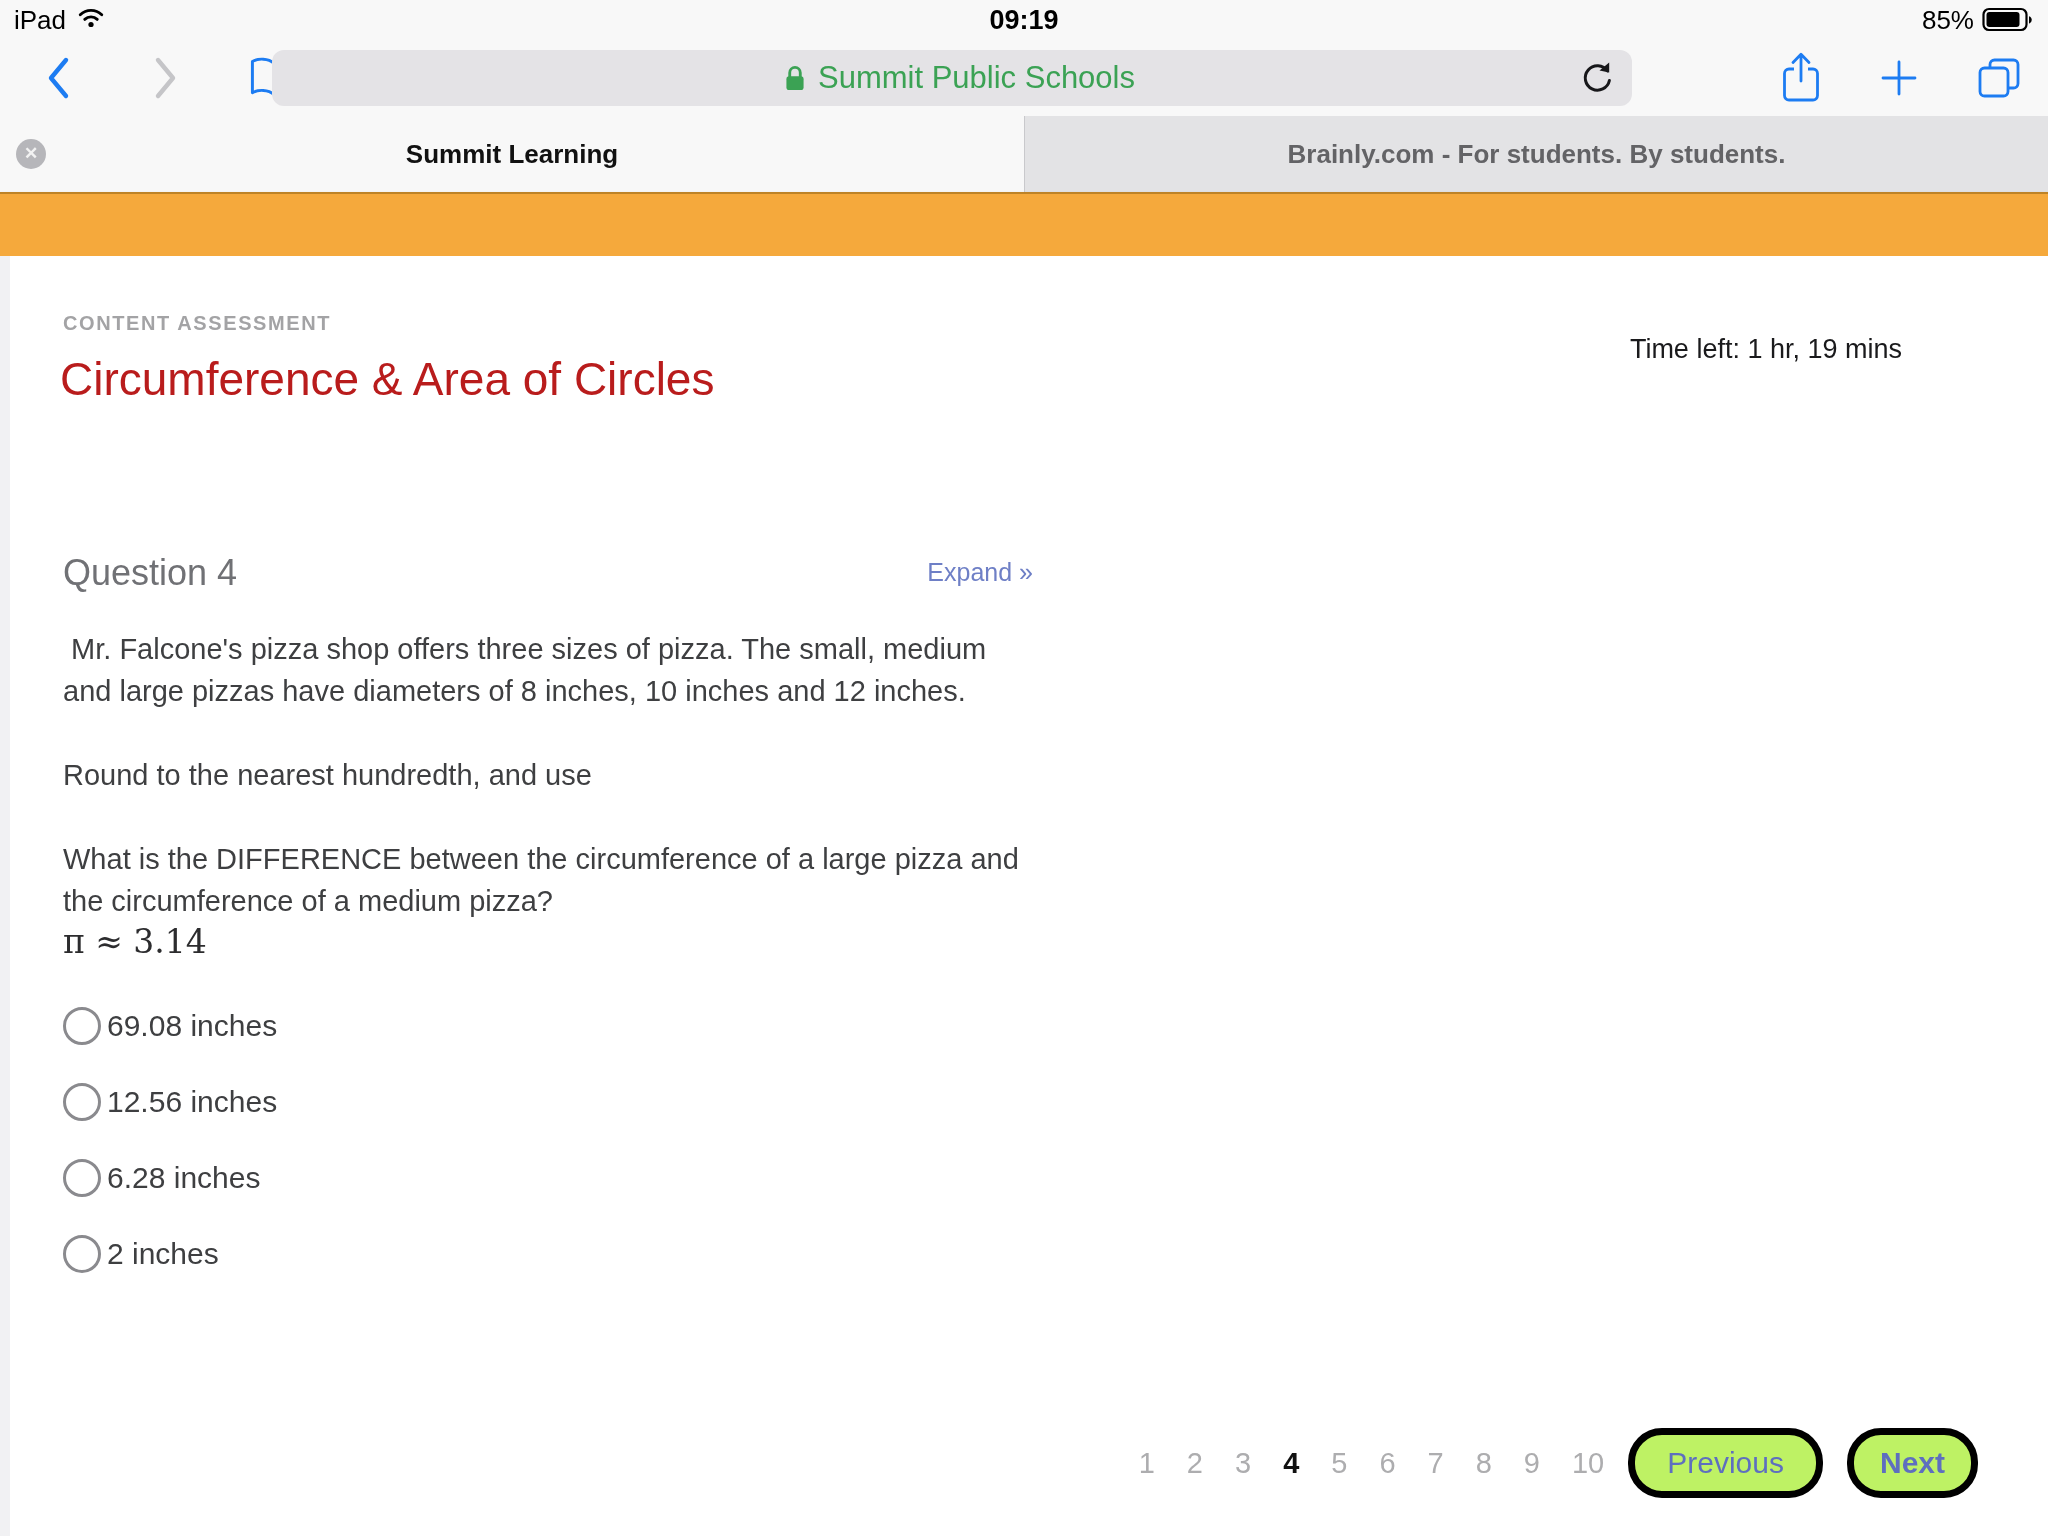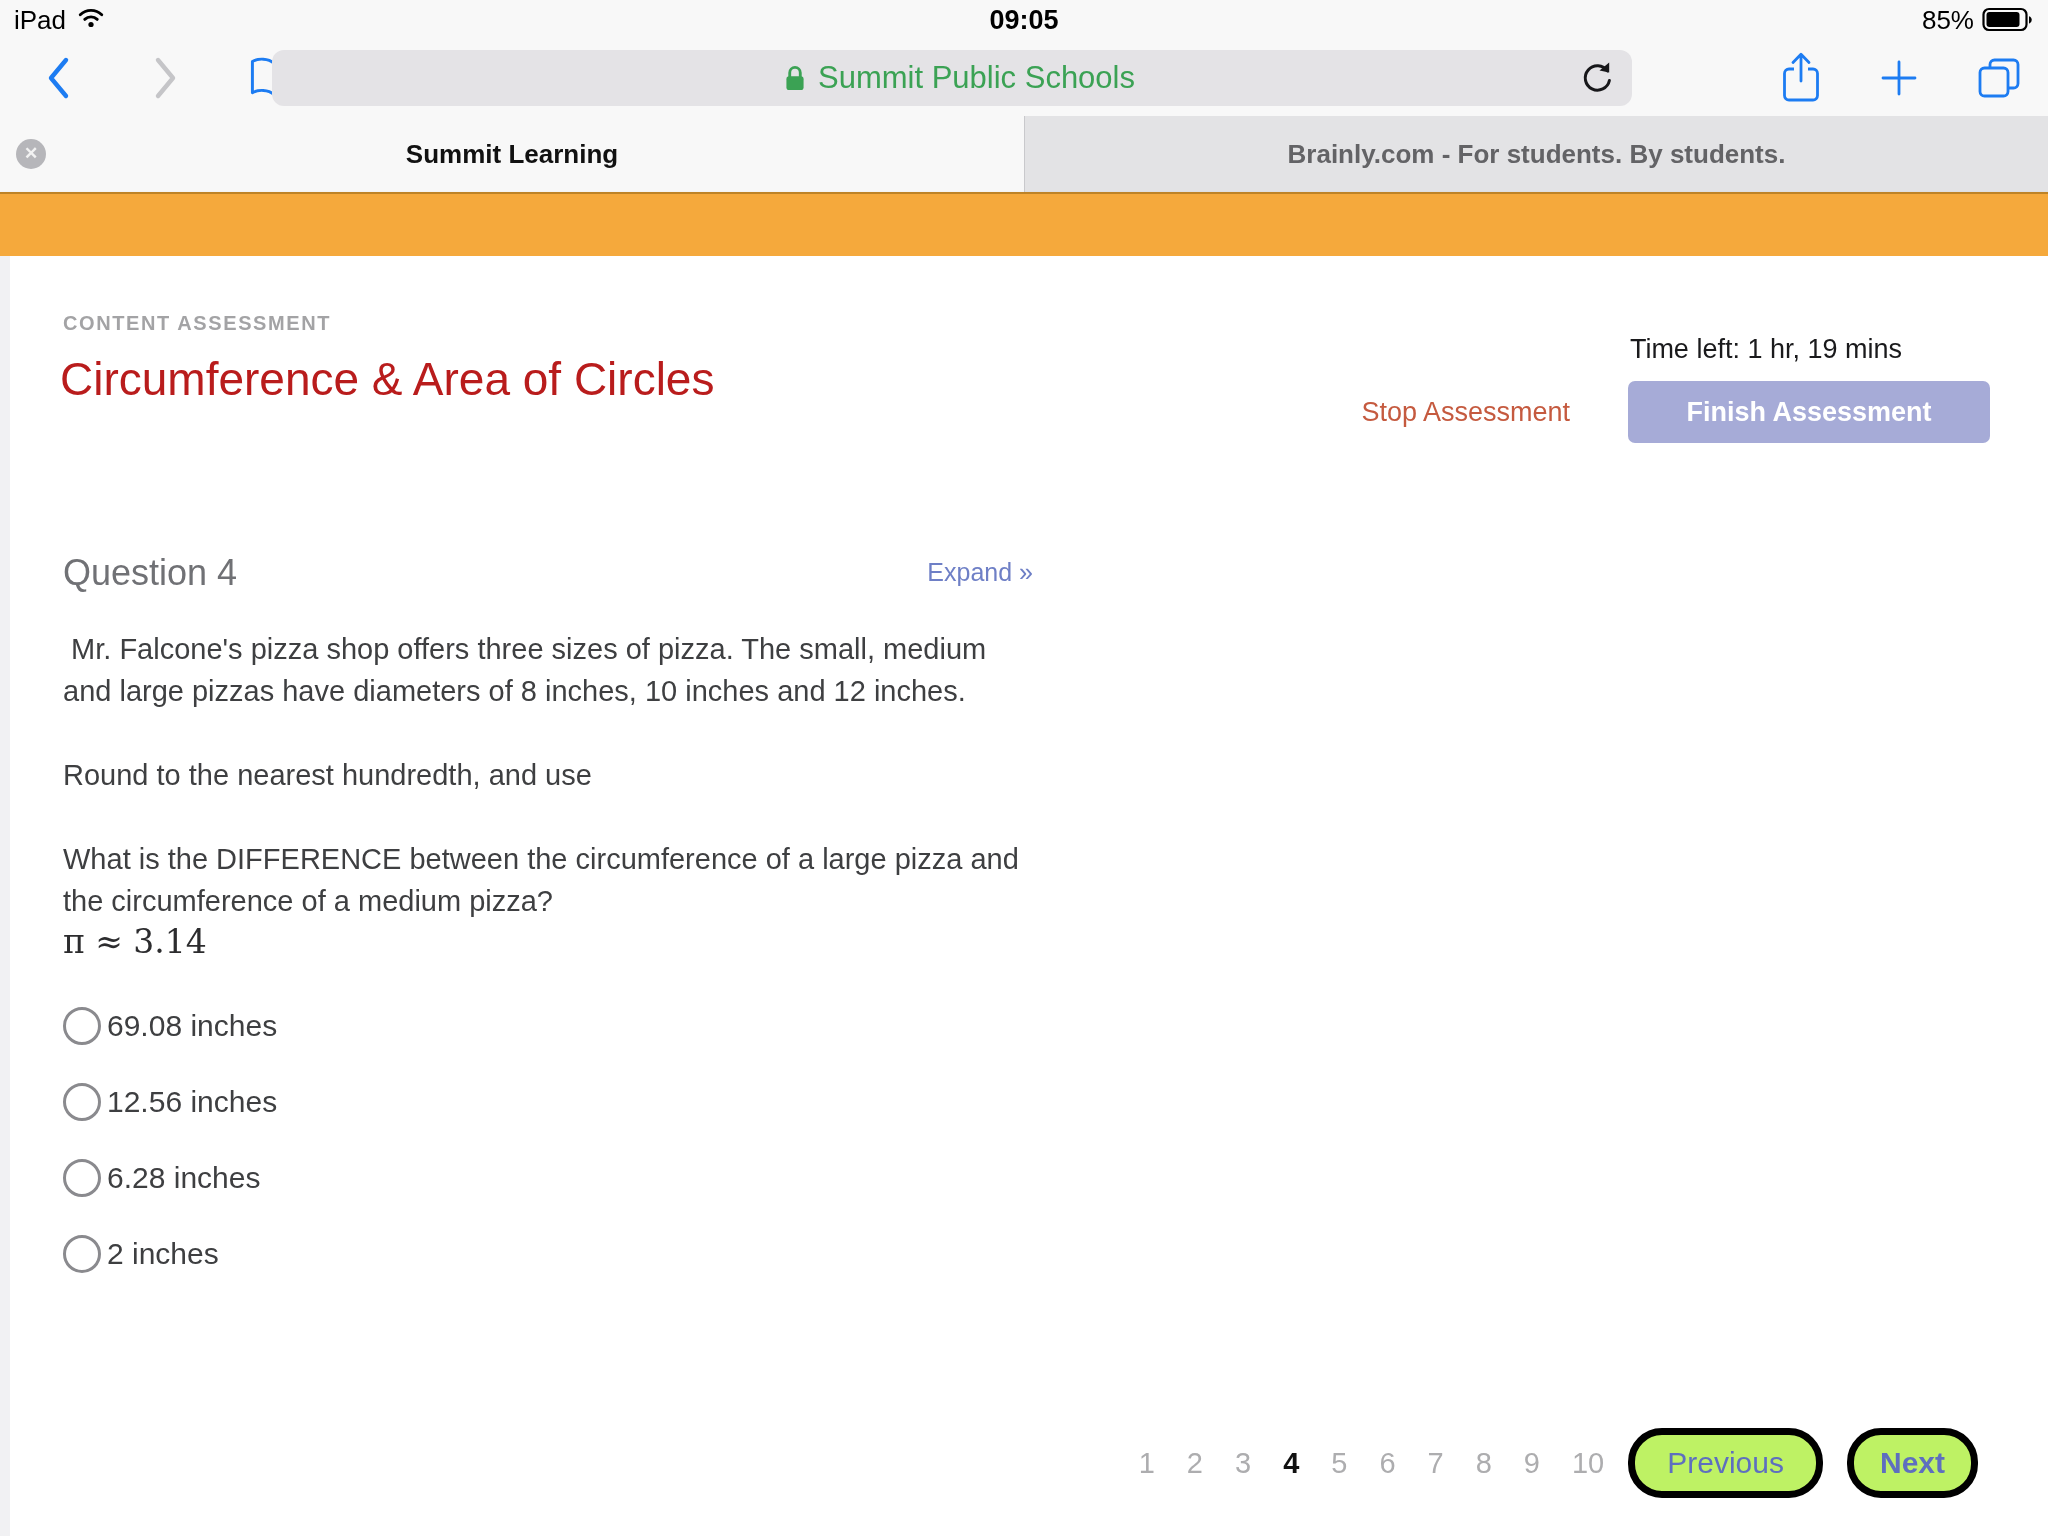--- a/index.html
+++ b/index.html
@@ -134,21 +134,21 @@
   <div class="status-left">
     <span>iPad</span>
     <span>
       <svg width="30" height="24" viewBox="0 0 24 18">
         <path d="M3.4 7.2a12.3 12.3 0 0 1 17.2 0" fill="none" stroke="#000" stroke-width="2.3" stroke-linecap="round"></path>
         <path d="M7.0 10.9a7.2 7.2 0 0 1 10.0 0" fill="none" stroke="#000" stroke-width="2.3" stroke-linecap="round"></path>
         <circle cx="12" cy="15" r="2.1" fill="#000"></circle>
       </svg>
     </span>
   </div>
-  <div class="status-time">09:05</div>
+  <div class="status-time">09:19</div>
   <div class="status-right">
     <span>85%</span>
     <span>
       <svg width="52" height="26" viewBox="0 0 52 26">
         <rect x="1.5" y="2" width="43" height="21" rx="5.5" fill="none" stroke="#000" stroke-width="2.2"></rect>
         <rect x="4.5" y="5" width="33" height="15" rx="3" fill="#000"></rect>
         <path d="M47 9.2 a4 4 0 0 1 0 7.6 Z" fill="#000"></path>
       </svg>
     </span>
   </div>
@@ -235,24 +235,20 @@
 <div class="banner"></div>
 
 <div class="content">
   <div class="left-edge"></div>
 
   <div class="kicker">CONTENT ASSESSMENT</div>
   <h1 class="page-title">Circumference &amp; Area of Circles</h1>
 
   <div class="header-right">
     <div class="time-left">Time left: 1 hr, 19 mins</div>
-    <div class="header-actions">
-      <span class="stop-link">Stop Assessment</span>
-      <button class="finish-btn">Finish Assessment</button>
-    </div>
   </div>
 
   <div class="question-block">
     <div class="question-head">
       <div class="question-title">Question 4</div>
       <div class="expand-link">Expand »</div>
     </div>
     <p class="q-para p1"> Mr. Falcone's pizza shop offers three sizes of pizza. The small, medium and large pizzas have diameters of 8 inches, 10 inches and 12 inches.</p>
     <p class="q-para p3">Round to the nearest hundredth, and use</p>
     <p class="q-para p2">What is the DIFFERENCE between the circumference of a large pizza and the circumference of a medium pizza?</p>

